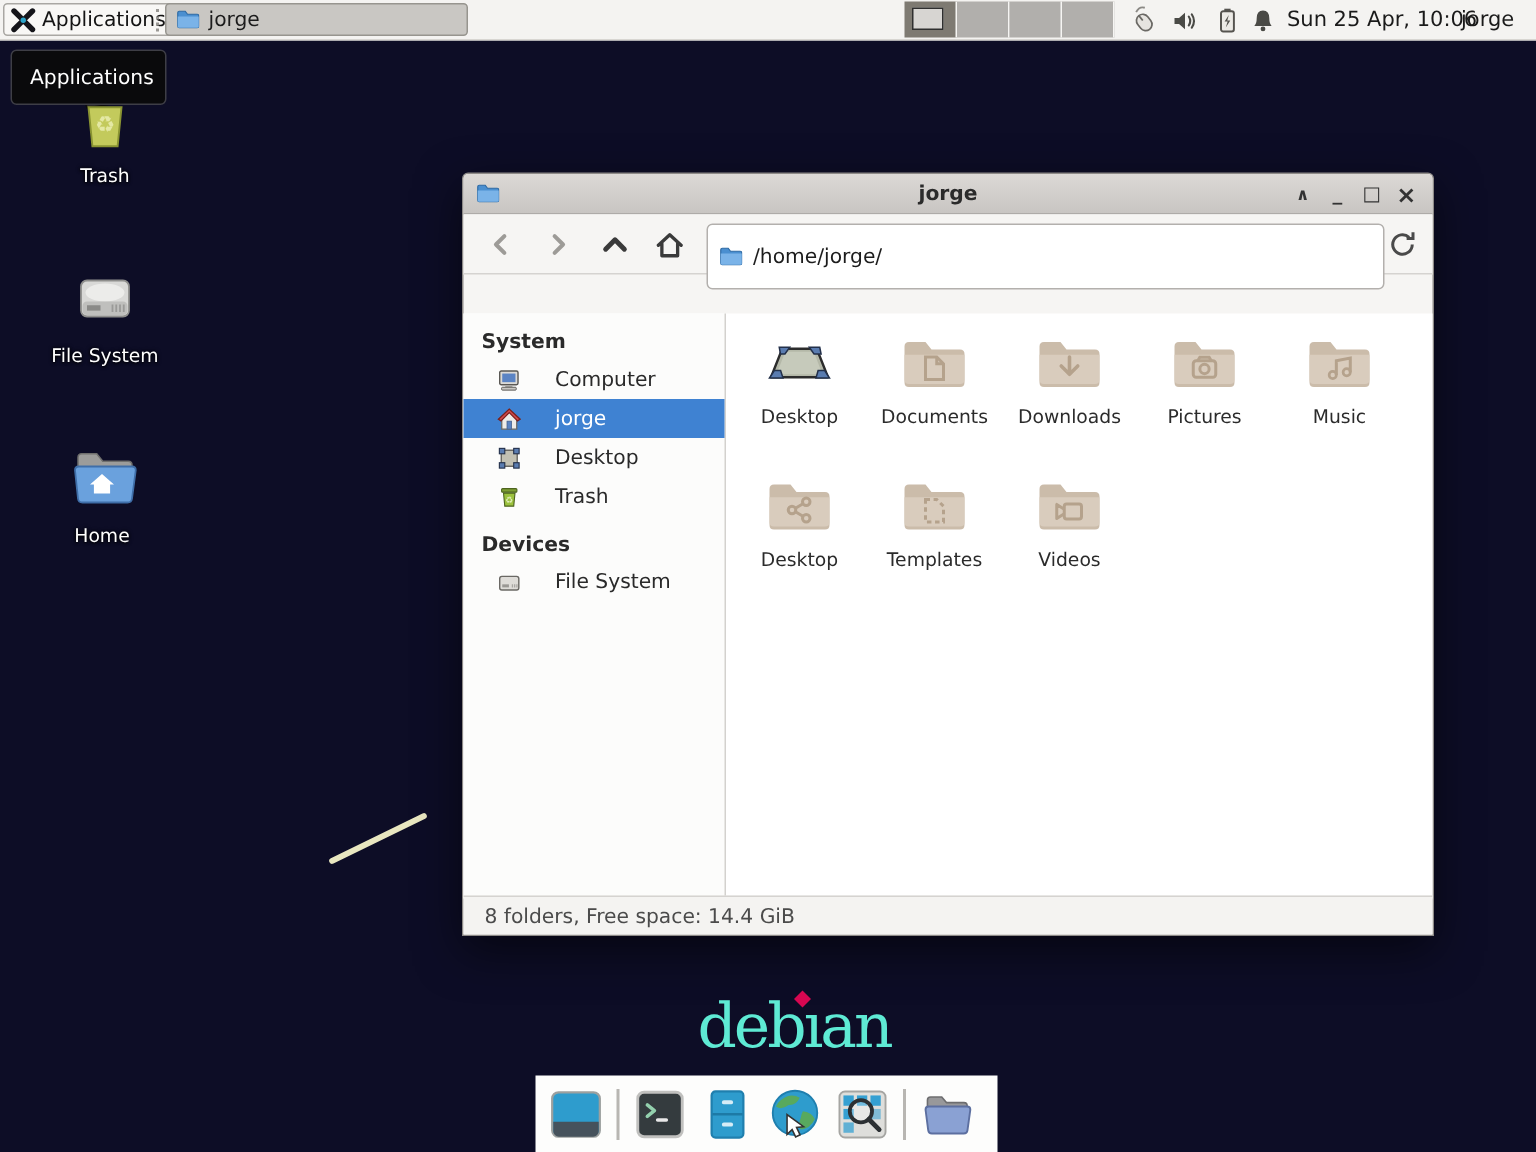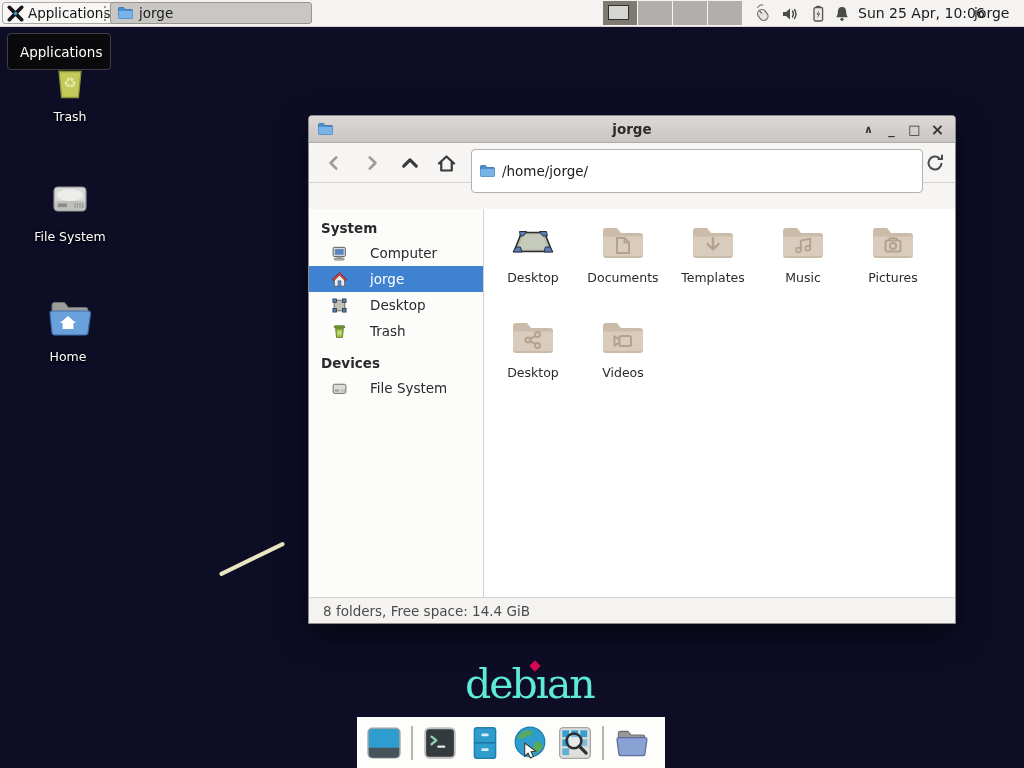--- a/index.html
+++ b/index.html
@@ -365,58 +365,68 @@
         <span class="flbl">Documents</span>
       </div>
       <div class="fcell">
         <span class="fico">
           <svg width="48" height="48" viewBox="0 0 48 48">
             <path d="M4 12 q0-3 3-3 h11 l4 5 h19 q3 0 3 3 v19 q0 3-3 3 H7 q-3 0-3-3 z" fill="#cbbcaa"></path>
             <path d="M4 17.5 h40 v16.5 q0 3-3 3 H7 q-3 0-3-3 z" fill="#d9ccbd"></path>
             <path d="M24 19 V30 M18.5 25 L24 30.5 l5.5-5.5" stroke="#b5a28c" stroke-width="2.4" fill="none" stroke-linecap="round" stroke-linejoin="round"></path>
           </svg>
         </span>
-        <span class="flbl">Templates</span>
+        <span class="flbl">Downloads</span>
+      </div>
+      <div class="fcell">
+        <span class="fico">
+          <svg width="48" height="48" viewBox="0 0 48 48">
+            <path d="M4 12 q0-3 3-3 h11 l4 5 h19 q3 0 3 3 v19 q0 3-3 3 H7 q-3 0-3-3 z" fill="#cbbcaa"></path>
+            <path d="M4 17.5 h40 v16.5 q0 3-3 3 H7 q-3 0-3-3 z" fill="#d9ccbd"></path>
+            <rect x="16.5" y="21.5" width="15" height="11" rx="2" fill="none" stroke="#b5a28c" stroke-width="2"></rect>
+            <circle cx="24" cy="27" r="3.1" fill="none" stroke="#b5a28c" stroke-width="2"></circle>
+            <path d="M19.5 21.5 l1.4-2.3 h6.2 l1.4 2.3" fill="none" stroke="#b5a28c" stroke-width="2"></path>
+          </svg>
+        </span>
+        <span class="flbl">Pictures</span>
       </div>
       <div class="fcell">
         <span class="fico">
           <svg width="48" height="48" viewBox="0 0 48 48">
             <path d="M4 12 q0-3 3-3 h11 l4 5 h19 q3 0 3 3 v19 q0 3-3 3 H7 q-3 0-3-3 z" fill="#cbbcaa"></path>
             <path d="M4 17.5 h40 v16.5 q0 3-3 3 H7 q-3 0-3-3 z" fill="#d9ccbd"></path>
             <circle cx="19.5" cy="31" r="2.4" fill="none" stroke="#b5a28c" stroke-width="1.8"></circle>
             <circle cx="28.8" cy="29.2" r="2.4" fill="none" stroke="#b5a28c" stroke-width="1.8"></circle>
             <path d="M21.9 31 V21.5 l9.3-1.8 v9.5" stroke="#b5a28c" stroke-width="2" fill="none"></path>
           </svg>
         </span>
         <span class="flbl">Music</span>
-      </div>
-      <div class="fcell">
-        <span class="fico">
-          <svg width="48" height="48" viewBox="0 0 48 48">
-            <path d="M4 12 q0-3 3-3 h11 l4 5 h19 q3 0 3 3 v19 q0 3-3 3 H7 q-3 0-3-3 z" fill="#cbbcaa"></path>
-            <path d="M4 17.5 h40 v16.5 q0 3-3 3 H7 q-3 0-3-3 z" fill="#d9ccbd"></path>
-            <rect x="16.5" y="21.5" width="15" height="11" rx="2" fill="none" stroke="#b5a28c" stroke-width="2"></rect>
-            <circle cx="24" cy="27" r="3.1" fill="none" stroke="#b5a28c" stroke-width="2"></circle>
-            <path d="M19.5 21.5 l1.4-2.3 h6.2 l1.4 2.3" fill="none" stroke="#b5a28c" stroke-width="2"></path>
-          </svg>
-        </span>
-        <span class="flbl">Pictures</span>
       </div>
       <div class="fcell">
         <span class="fico">
           <svg width="48" height="48" viewBox="0 0 48 48">
             <path d="M4 12 q0-3 3-3 h11 l4 5 h19 q3 0 3 3 v19 q0 3-3 3 H7 q-3 0-3-3 z" fill="#cbbcaa"></path>
             <path d="M4 17.5 h40 v16.5 q0 3-3 3 H7 q-3 0-3-3 z" fill="#d9ccbd"></path>
             <circle cx="19" cy="26" r="2.5" fill="none" stroke="#b5a28c" stroke-width="2"></circle>
             <circle cx="28.5" cy="20.5" r="2.5" fill="none" stroke="#b5a28c" stroke-width="2"></circle>
             <circle cx="28.5" cy="31.5" r="2.5" fill="none" stroke="#b5a28c" stroke-width="2"></circle>
             <path d="M21.3 24.8 l5-3 M21.3 27.2 l5 3" stroke="#b5a28c" stroke-width="2"></path>
           </svg>
         </span>
         <span class="flbl">Desktop</span>
+      </div>
+      <div class="fcell">
+        <span class="fico">
+          <svg width="48" height="48" viewBox="0 0 48 48">
+            <path d="M4 12 q0-3 3-3 h11 l4 5 h19 q3 0 3 3 v19 q0 3-3 3 H7 q-3 0-3-3 z" fill="#cbbcaa"></path>
+            <path d="M4 17.5 h40 v16.5 q0 3-3 3 H7 q-3 0-3-3 z" fill="#d9ccbd"></path>
+            <path d="M18 19 h7.5 l4.5 4.5 V34 H18 z" fill="none" stroke="#b5a28c" stroke-width="2" stroke-dasharray="3 2.4"></path>
+          </svg>
+        </span>
+        <span class="flbl">Templates</span>
       </div>
       <div class="fcell">
         <span class="fico">
           <svg width="48" height="48" viewBox="0 0 48 48">
             <path d="M4 12 q0-3 3-3 h11 l4 5 h19 q3 0 3 3 v19 q0 3-3 3 H7 q-3 0-3-3 z" fill="#cbbcaa"></path>
             <path d="M4 17.5 h40 v16.5 q0 3-3 3 H7 q-3 0-3-3 z" fill="#d9ccbd"></path>
             <rect x="20.5" y="22" width="11.5" height="10" rx="1.6" fill="none" stroke="#b5a28c" stroke-width="2"></rect>
             <path d="M20.5 25.5 L15.5 22.3 v9.4 l5-3.2" fill="none" stroke="#b5a28c" stroke-width="2" stroke-linejoin="round"></path>
           </svg>
         </span>

